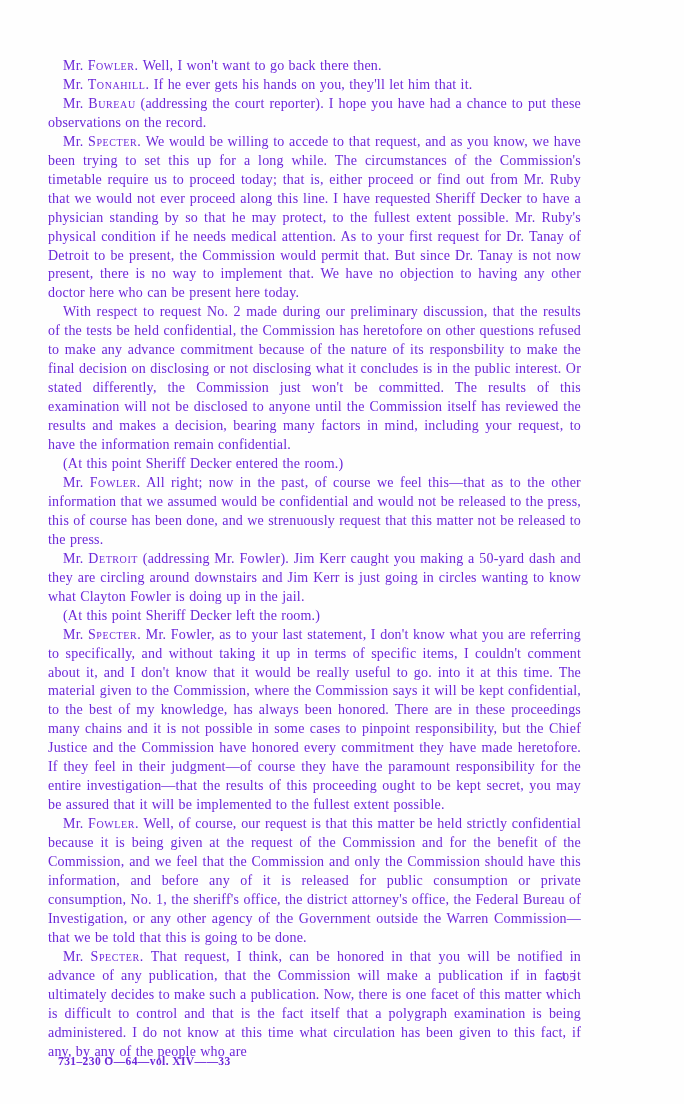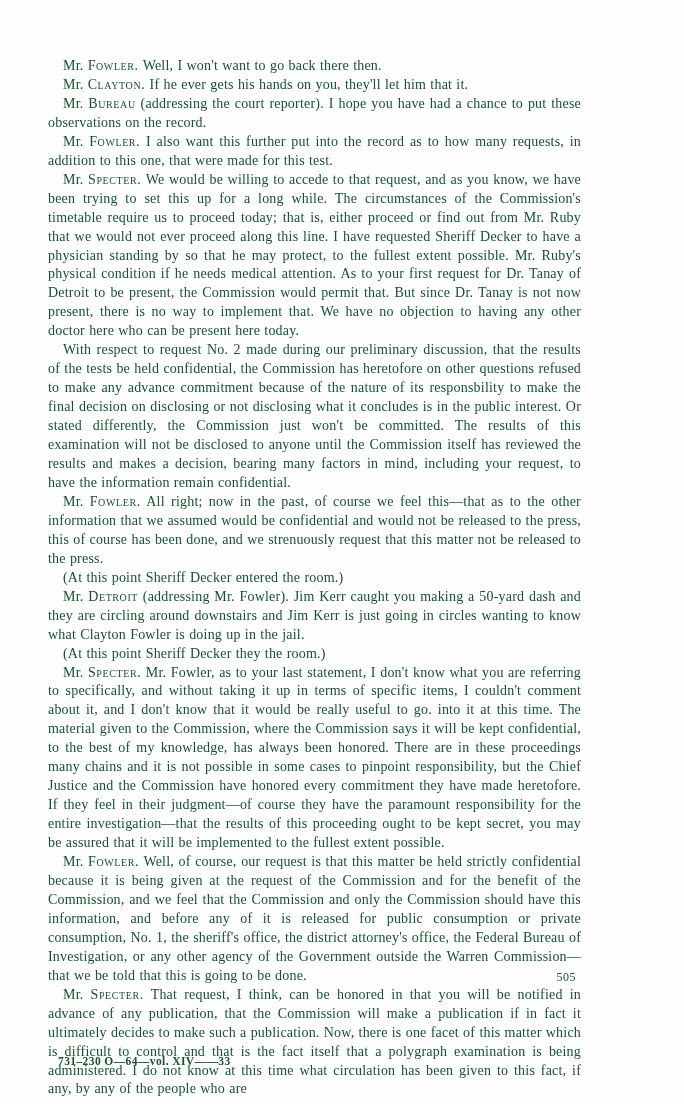--- a/index.html
+++ b/index.html
@@ -6,21 +6,21 @@
     margin: 0;
     padding: 0;
     background: #ffffff;
   }
   .page {
     position: relative;
     width: 684px;
     height: 1104px;
     background: #fefefe;
     font-family: "Liberation Serif", "DejaVu Serif", serif;
-    color: #14532d;
+    color: #6d28d9;
     overflow: hidden;
   }
   .text-block {
     position: absolute;
     left: 48px;
     top: 57px;
     width: 533px;
     font-size: 14px;
     line-height: 18.95px;
     text-align: justify;
@@ -59,64 +59,59 @@
   <div class="text-block">
 
     <p>
       <span>Mr.</span>
       <span class="speaker-name">Fowler.</span>
       <span>Well, I won't want to go back there then.</span>
     </p>
 
     <p>
       <span>Mr.</span>
-      <span class="speaker-name">Clayton.</span>
+      <span class="speaker-name">Tonahill.</span>
       <span>If he ever gets his hands on you, they'll let him that it.</span>
     </p>
 
     <p>
       <span>Mr.</span>
       <span class="speaker-name">Bureau</span>
       <span>(addressing the court reporter). I hope you have had a chance to put these observations on the record.</span>
     </p>
 
-    <p>
-      <span>Mr.</span>
-      <span class="speaker-name">Fowler.</span>
-      <span>I also want this further put into the record as to how many requests, in addition to this one, that were made for this test.</span>
-    </p>
 
     <p>
       <span>Mr.</span>
       <span class="speaker-name">Specter.</span>
       <span>We would be willing to accede to that request, and as you know, we have been trying to set this up for a long while. The circumstances of the Commission's timetable require us to proceed today; that is, either proceed or find out from Mr. Ruby that we would not ever proceed along this line. I have requested Sheriff Decker to have a physician standing by so that he may protect, to the fullest extent possible. Mr. Ruby's physical condition if he needs medical attention. As to your first request for Dr. Tanay of Detroit to be present, the Commission would permit that. But since Dr. Tanay is not now present, there is no way to implement that. We have no objection to having any other doctor here who can be present here today.</span>
     </p>
 
     <p>
       <span>With respect to request No. 2 made during our preliminary discussion, that the results of the tests be held confidential, the Commission has heretofore on other questions refused to make any advance commitment because of the nature of its responsbility to make the final decision on disclosing or not disclosing what it concludes is in the public interest. Or stated differently, the Commission just won't be committed. The results of this examination will not be disclosed to anyone until the Commission itself has reviewed the results and makes a decision, bearing many factors in mind, including your request, to have the information remain confidential.</span>
     </p>
 
     <p>
+      <span>(At this point Sheriff Decker entered the room.)</span>
+    </p>
+
+    <p>
       <span>Mr.</span>
       <span class="speaker-name">Fowler.</span>
       <span>All right; now in the past, of course we feel this—that as to the other information that we assumed would be confidential and would not be released to the press, this of course has been done, and we strenuously request that this matter not be released to the press.</span>
-    </p>
-
-    <p>
-      <span>(At this point Sheriff Decker entered the room.)</span>
     </p>
 
     <p>
       <span>Mr.</span>
       <span class="speaker-name">Detroit</span>
       <span>(addressing Mr. Fowler). Jim Kerr caught you making a 50-yard dash and they are circling around downstairs and Jim Kerr is just going in circles wanting to know what Clayton Fowler is doing up in the jail.</span>
     </p>
 
     <p>
-      <span>(At this point Sheriff Decker they the room.)</span>
+      <span>(At this point Sheriff Decker left the room.)</span>
     </p>
 
     <p>
       <span>Mr.</span>
       <span class="speaker-name">Specter.</span>
       <span>Mr. Fowler, as to your last statement, I don't know what you are referring to specifically, and without taking it up in terms of specific items, I couldn't comment about it, and I don't know that it would be really useful to go. into it at this time. The material given to the Commission, where the Commission says it will be kept confidential, to the best of my knowledge, has always been honored. There are in these proceedings many chains and it is not possible in some cases to pinpoint responsibility, but the Chief Justice and the Commission have honored every commitment they have made heretofore. If they feel in their judgment—of course they have the paramount responsibility for the entire investigation—that the results of this proceeding ought to be kept secret, you may be assured that it will be implemented to the fullest extent possible.</span>
     </p>
 
     <p>
       <span>Mr.</span>

